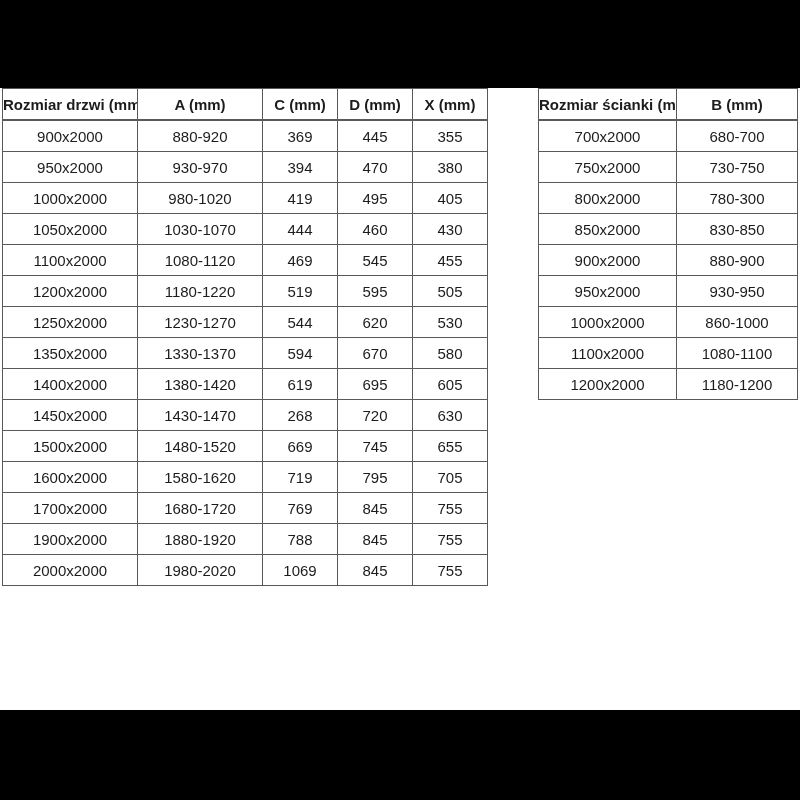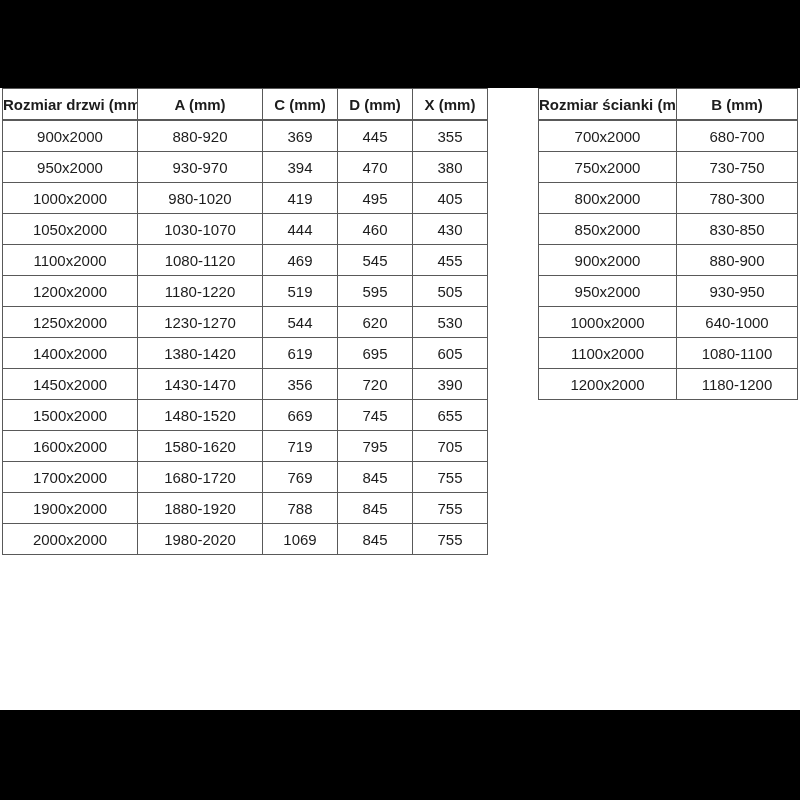--- a/index.html
+++ b/index.html
@@ -103,32 +103,39 @@
         <td>505</td>
       </tr>
       <tr>
         <td>1250x2000</td>
         <td>1230-1270</td>
         <td>544</td>
         <td>620</td>
         <td>530</td>
       </tr>
       <tr>
+        <td>1350x2000</td>
+        <td>1330-1370</td>
+        <td>594</td>
+        <td>670</td>
+        <td>580</td>
+      </tr>
+      <tr>
         <td>1400x2000</td>
         <td>1380-1420</td>
         <td>619</td>
         <td>695</td>
         <td>605</td>
       </tr>
       <tr>
         <td>1450x2000</td>
         <td>1430-1470</td>
-        <td>356</td>
+        <td>268</td>
         <td>720</td>
-        <td>390</td>
+        <td>630</td>
       </tr>
       <tr>
         <td>1500x2000</td>
         <td>1480-1520</td>
         <td>669</td>
         <td>745</td>
         <td>655</td>
       </tr>
       <tr>
         <td>1600x2000</td>
@@ -192,21 +199,21 @@
       <tr>
         <td>900x2000</td>
         <td>880-900</td>
       </tr>
       <tr>
         <td>950x2000</td>
         <td>930-950</td>
       </tr>
       <tr>
         <td>1000x2000</td>
-        <td>640-1000</td>
+        <td>860-1000</td>
       </tr>
       <tr>
         <td>1100x2000</td>
         <td>1080-1100</td>
       </tr>
       <tr>
         <td>1200x2000</td>
         <td>1180-1200</td>
       </tr>
     </tbody>

